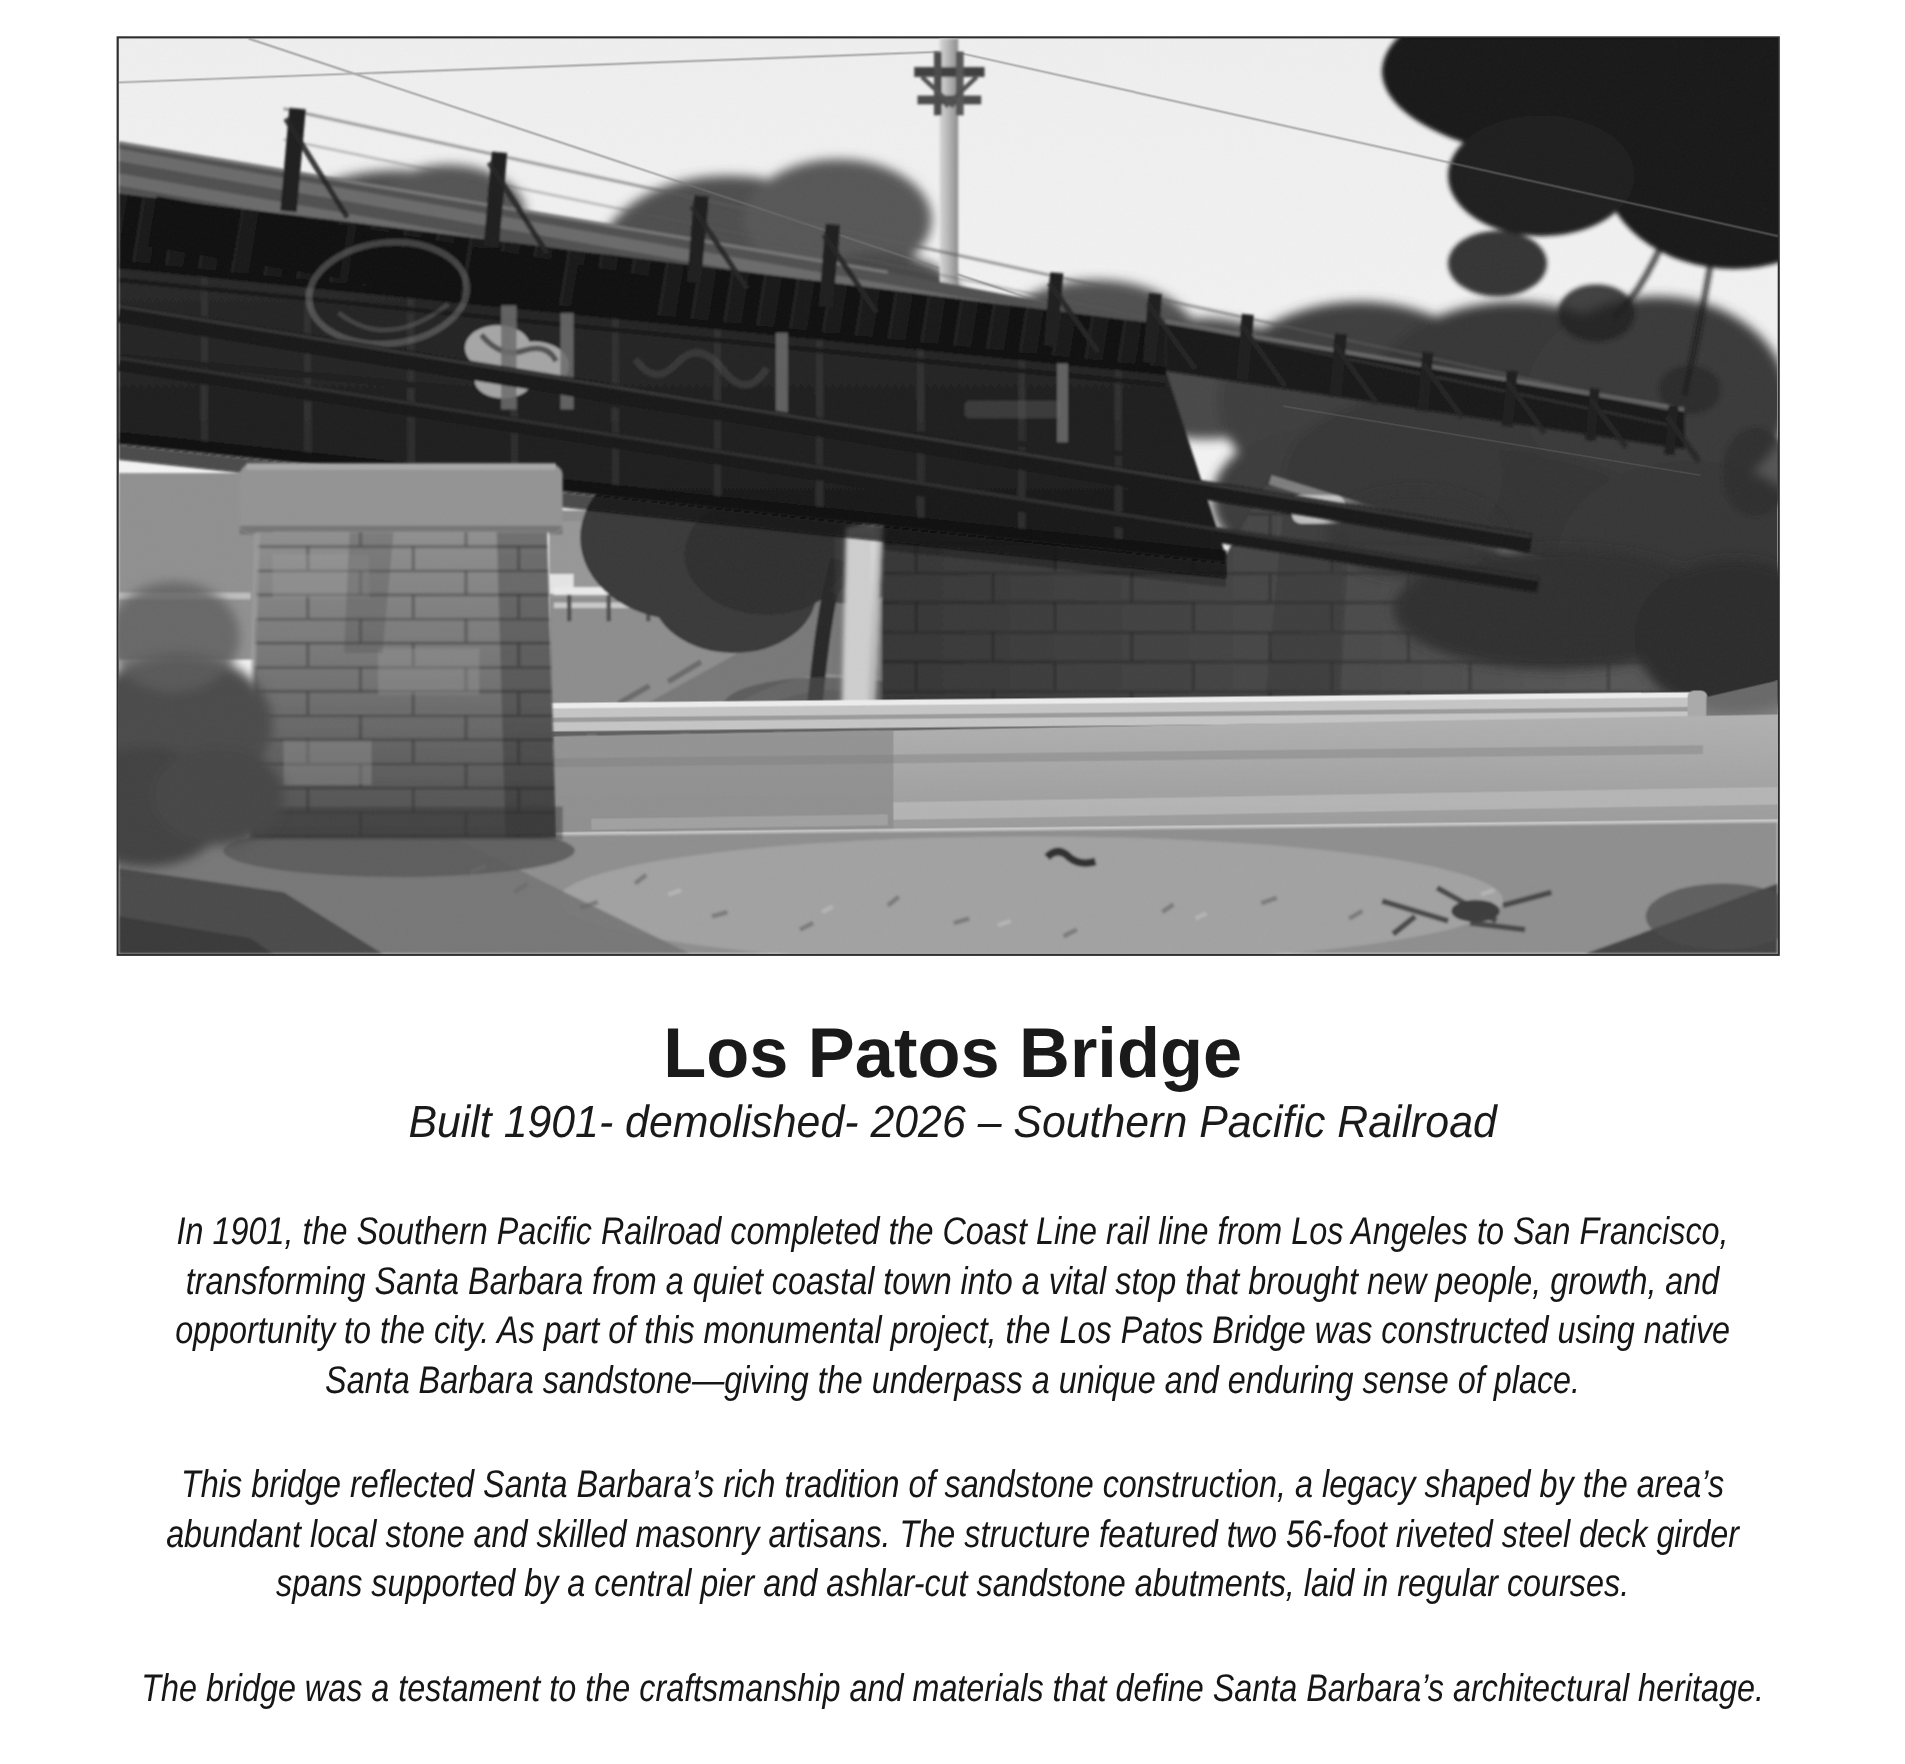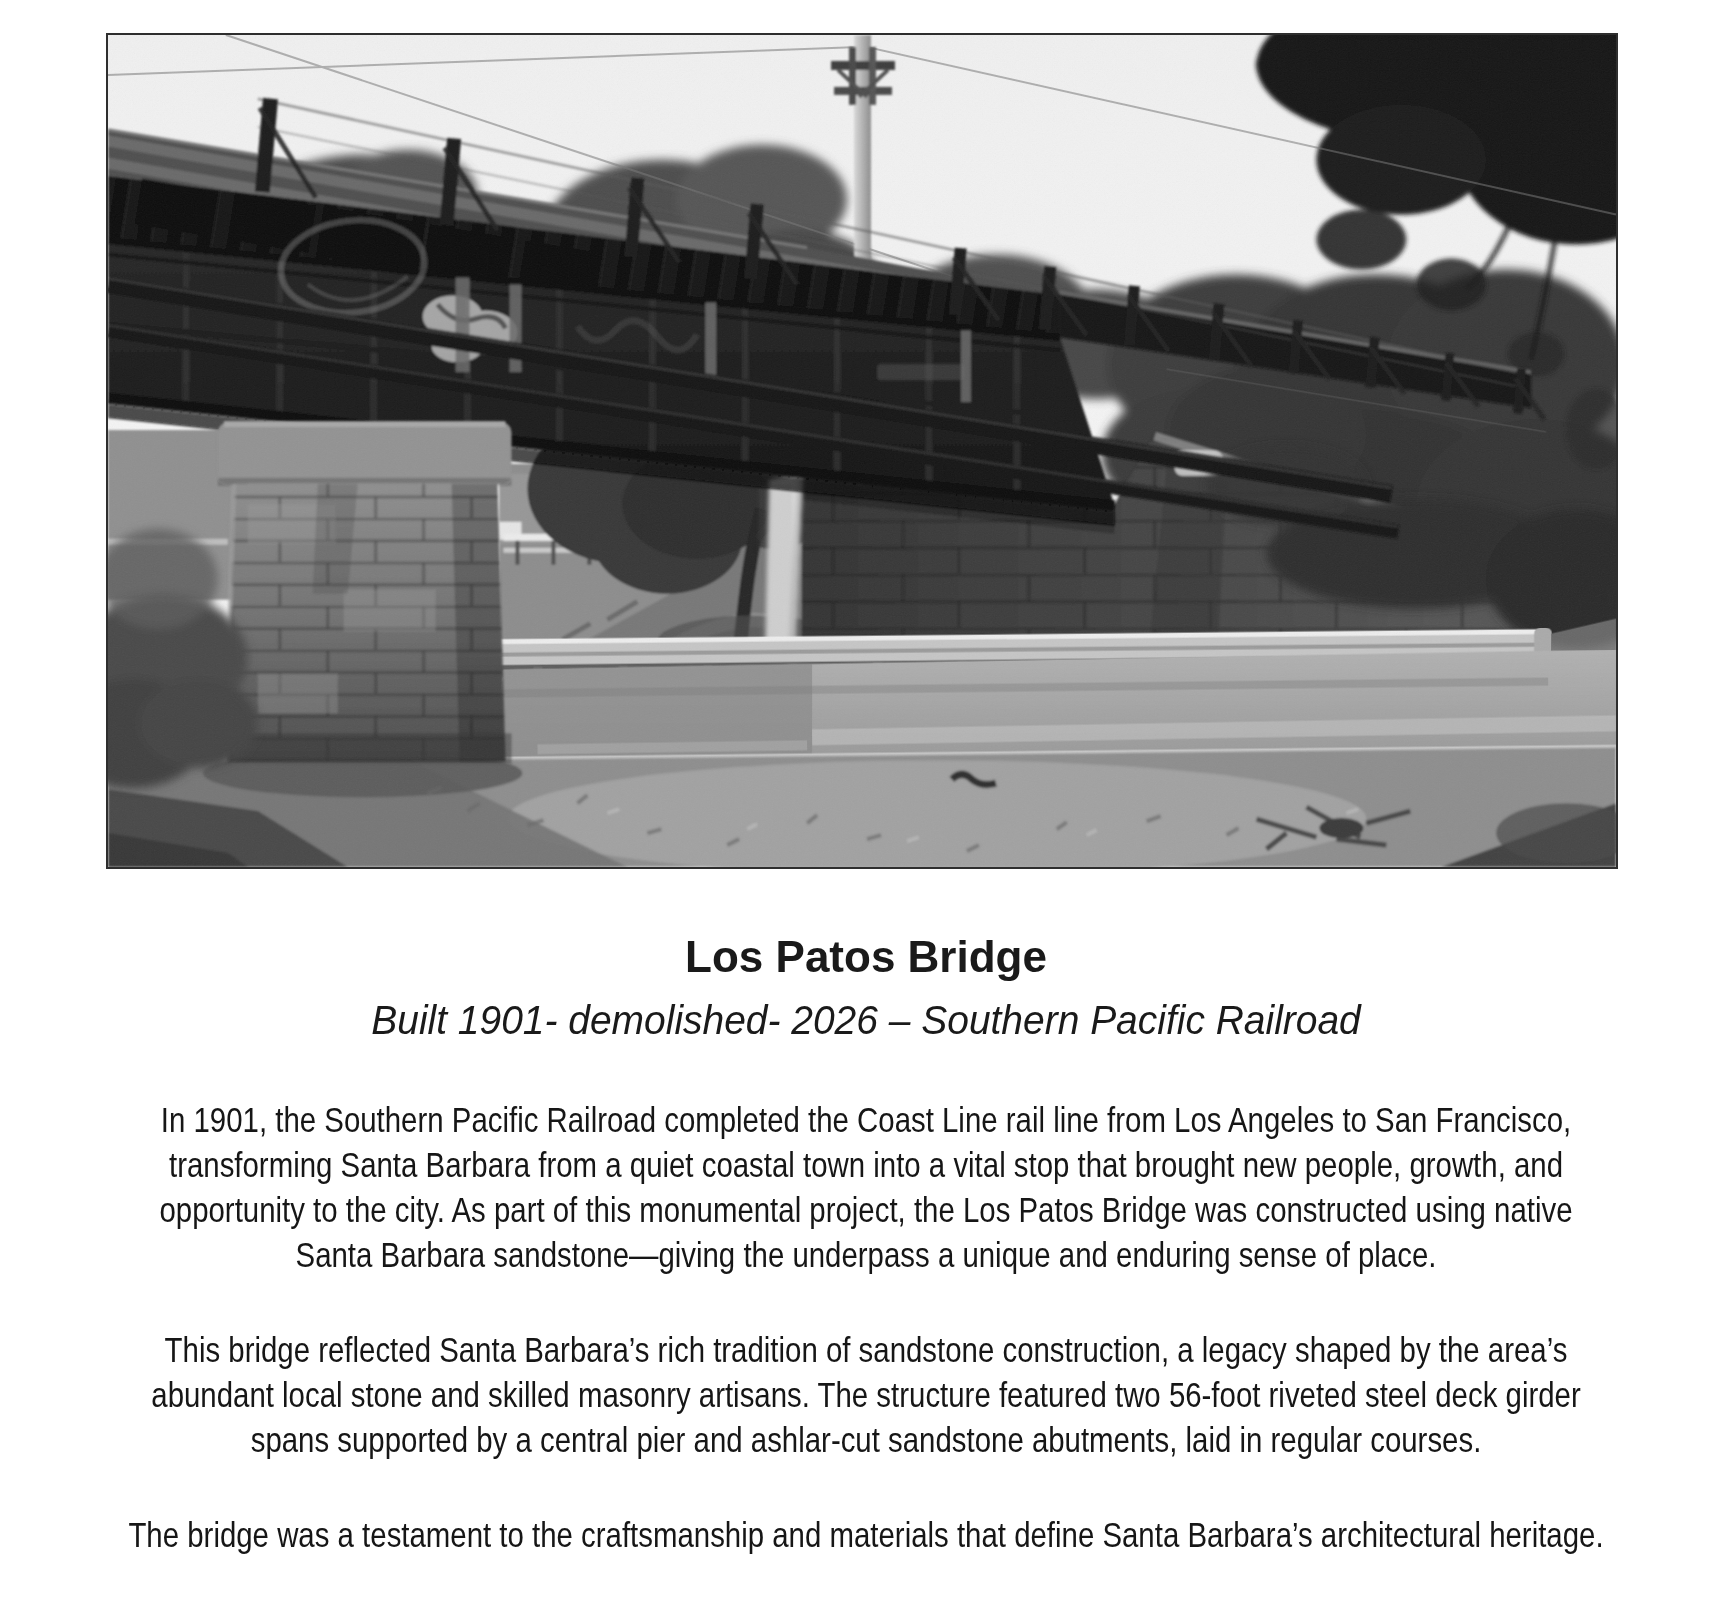--- a/index.html
+++ b/index.html
@@ -11,28 +11,28 @@
     box-sizing:border-box;
     width:1512px; height:836px;
     margin:33px 0 0 106px;
     border:2px solid #2e2e2e;
     background:#f4f4f4;
     overflow:hidden;
   }
   .photo-frame svg { display:block; width:100%; height:100%; }
   h1.title {
     margin:50px 0 0 0; text-align:center;
-    font-size:44px; line-height:76px; font-weight:bold; color:#1a1a1a;
+    font-size:64px; line-height:76px; font-weight:bold; color:#1a1a1a;
   }
   .subtitle {
     margin:2px 0 0 0; text-align:center; font-style:italic;
     font-size:41px; line-height:46px; color:#1a1a1a;
     transform:scaleX(0.95); transform-origin:50% 0;
   }
-  .body-text { margin:0; }
+  .body-text { margin:0;font-style:italic; }
   .para {
     width:2080px; position:relative; left:50%; margin:50px 0 0 -1040px;
     text-align:center; font-size:35px; line-height:45px; color:#161616;
     white-space:pre-line;
     transform:scaleX(0.84); transform-origin:50% 0;
   }
   .para:first-child { margin-top:54px; }
 </style>
 </head>
 <body>

